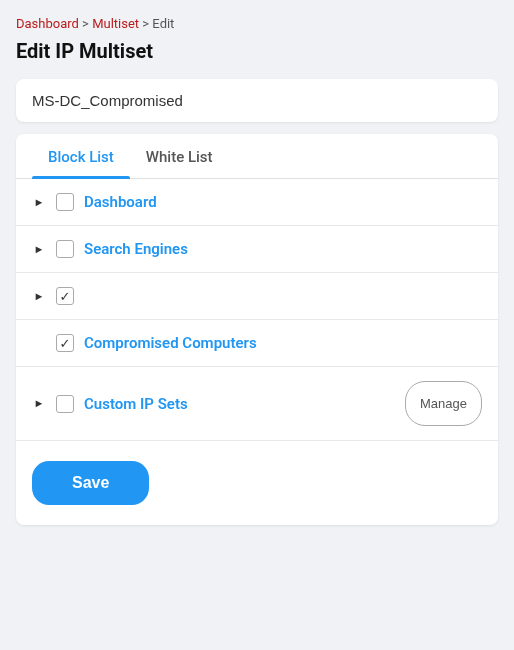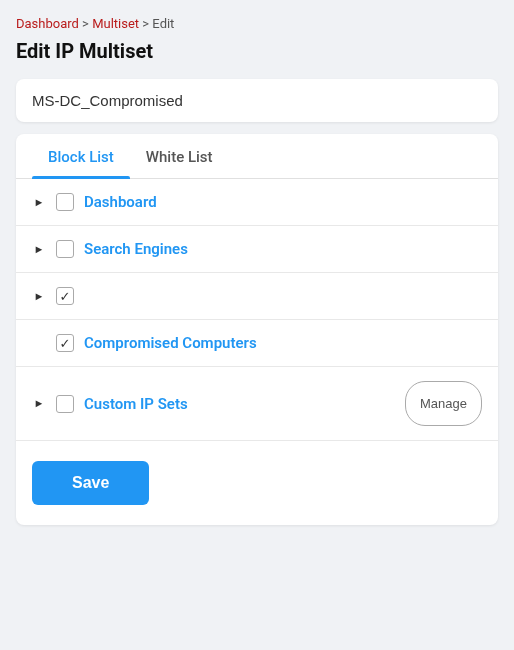--- a/index.html
+++ b/index.html
@@ -145,21 +145,21 @@
       font-weight: 500;
     }
 
     .save-section {
       padding: 20px 16px;
     }
     .save-btn {
       background: #2196f3;
       color: #fff;
       border: none;
-      border-radius: 6px;
+      border-radius: 17px;
       padding: 13px 40px;
       font-size: 16px;
       font-weight: 600;
       cursor: pointer;
     }
   </style>
 </head>
 <body>
 
 <div class="breadcrumb">

